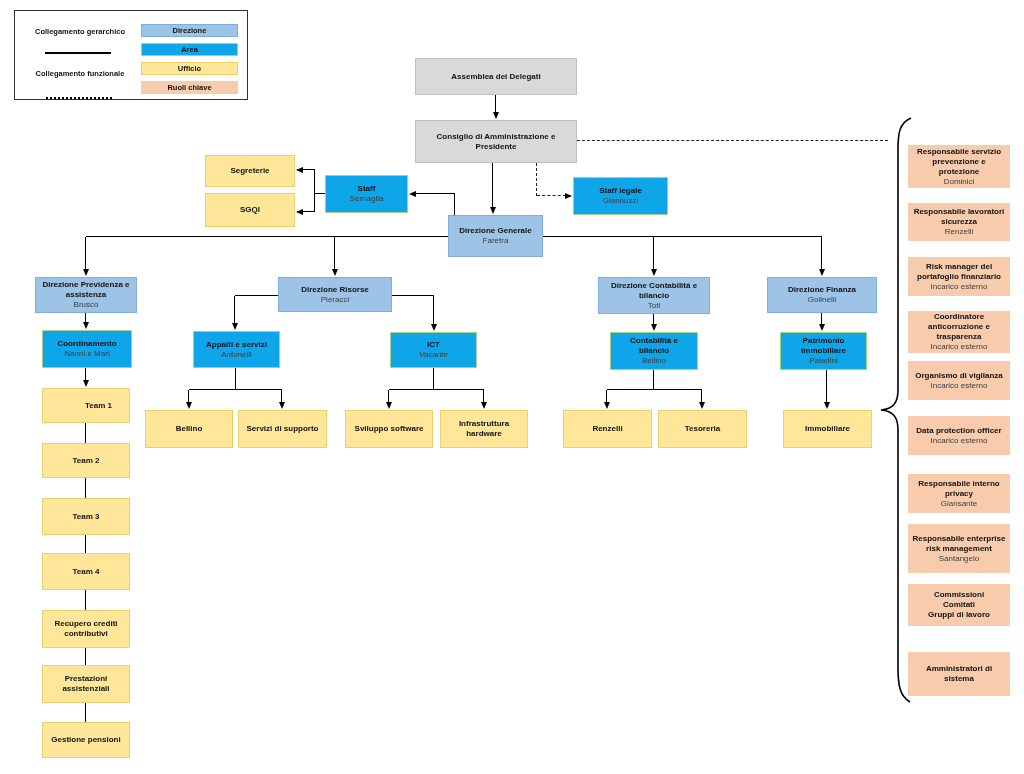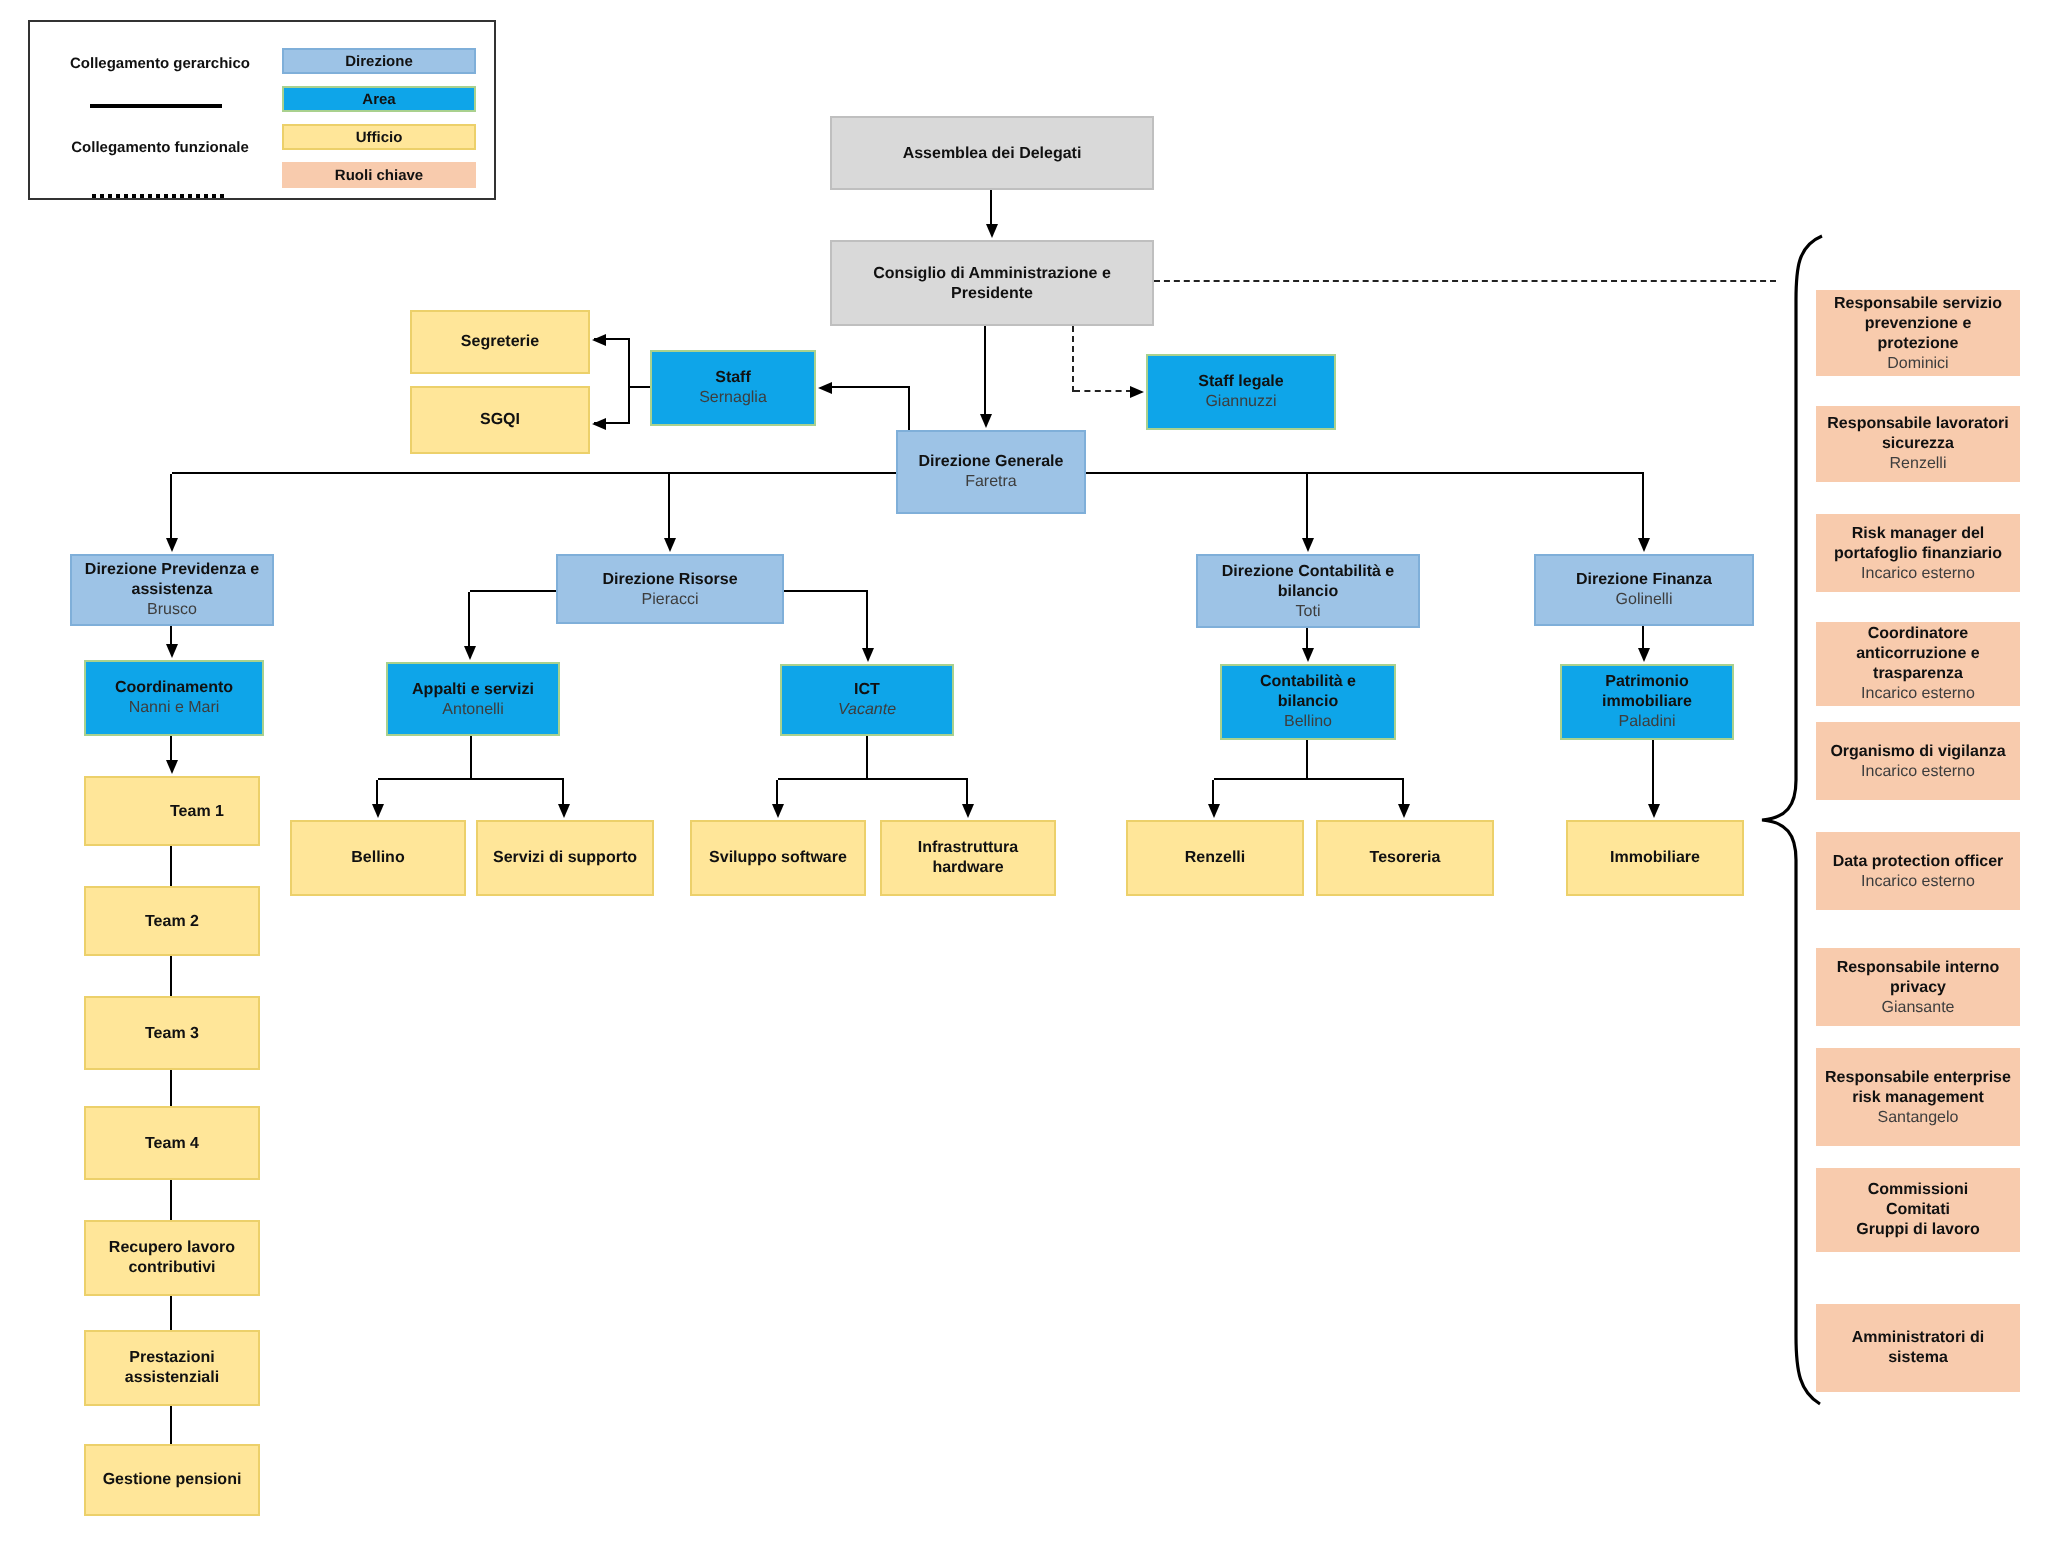--- a/index.html
+++ b/index.html
@@ -199,21 +199,21 @@
   <div class="box yellow" style="left:42px;top:443px;width:88px;height:35px;">
     <div class="t">Team 2</div>
   </div>
   <div class="box yellow" style="left:42px;top:498px;width:88px;height:37px;">
     <div class="t">Team 3</div>
   </div>
   <div class="box yellow" style="left:42px;top:553px;width:88px;height:37px;">
     <div class="t">Team 4</div>
   </div>
   <div class="box yellow" style="left:42px;top:610px;width:88px;height:38px;">
-    <div class="t">Recupero lavoro contributivi</div>
+    <div class="t">Recupero crediti contributivi</div>
   </div>
   <div class="box yellow" style="left:42px;top:665px;width:88px;height:38px;">
     <div class="t">Prestazioni assistenziali</div>
   </div>
   <div class="box yellow" style="left:42px;top:722px;width:88px;height:36px;">
     <div class="t">Gestione pensioni</div>
   </div>
 
   <div class="box yellow" style="left:145px;top:410px;width:88px;height:38px;">
     <div class="t">Bellino</div>

